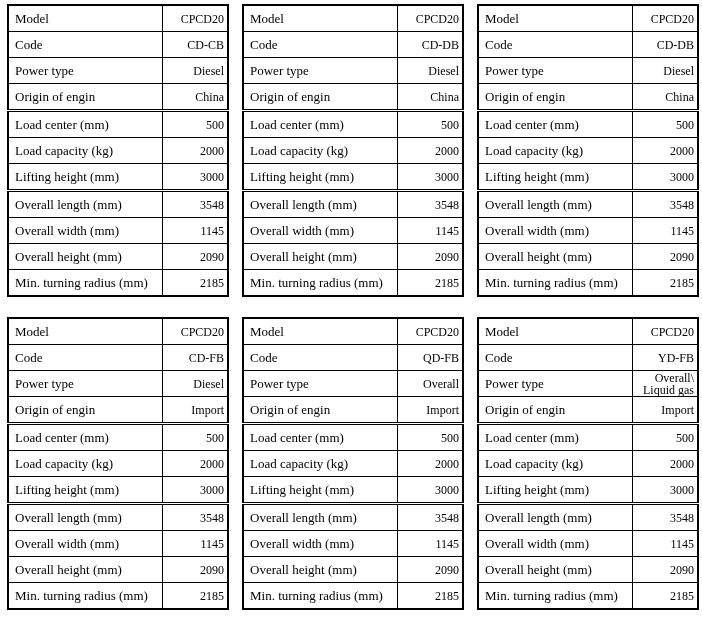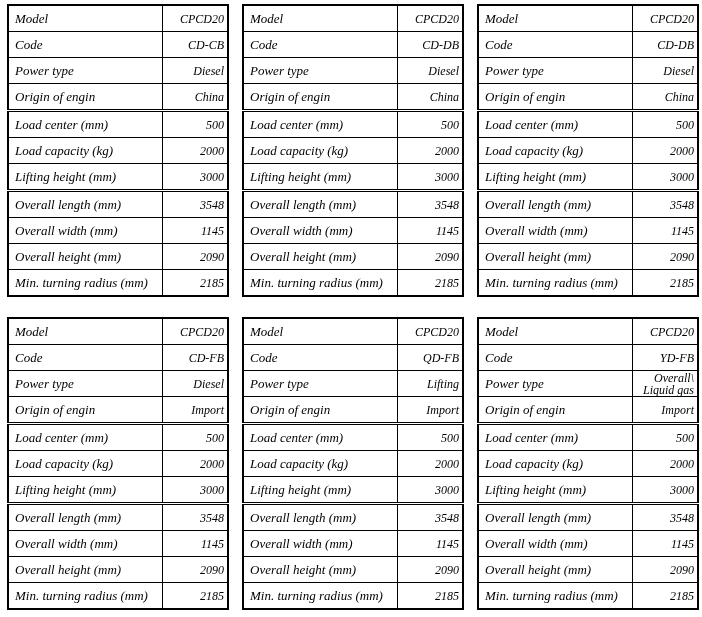--- a/index.html
+++ b/index.html
@@ -27,21 +27,20 @@
     gap: 13px;
   }
   .trow.top { top: 4px; }
   .trow.bottom { top: 317px; }
   table.spec {
     border-collapse: collapse;
     table-layout: fixed;
     width: 210px;
     background: #ffffff;
     border: 2px solid #000000;
-    font-style: italic;
   }
   table.spec td {
     border: 1px solid #000000;
     height: 25px;
     overflow: hidden;
     vertical-align: middle;
   }
   td.lbl {
     width: 146px;
     text-align: left;
@@ -274,21 +273,21 @@
           <tr>
             <td class="lbl">Model</td>
             <td class="val">CPCD20</td>
           </tr>
       <tr>
             <td class="lbl">Code</td>
             <td class="val">QD-FB</td>
           </tr>
       <tr>
             <td class="lbl">Power type</td>
-            <td class="val">Lifting</td>
+            <td class="val">Overall</td>
           </tr>
       <tr>
             <td class="lbl">Origin of engin</td>
             <td class="val">Import</td>
           </tr>
       <tr class="seam">
             <td class="lbl">Load center (mm)</td>
             <td class="val">500</td>
           </tr>
       <tr>

